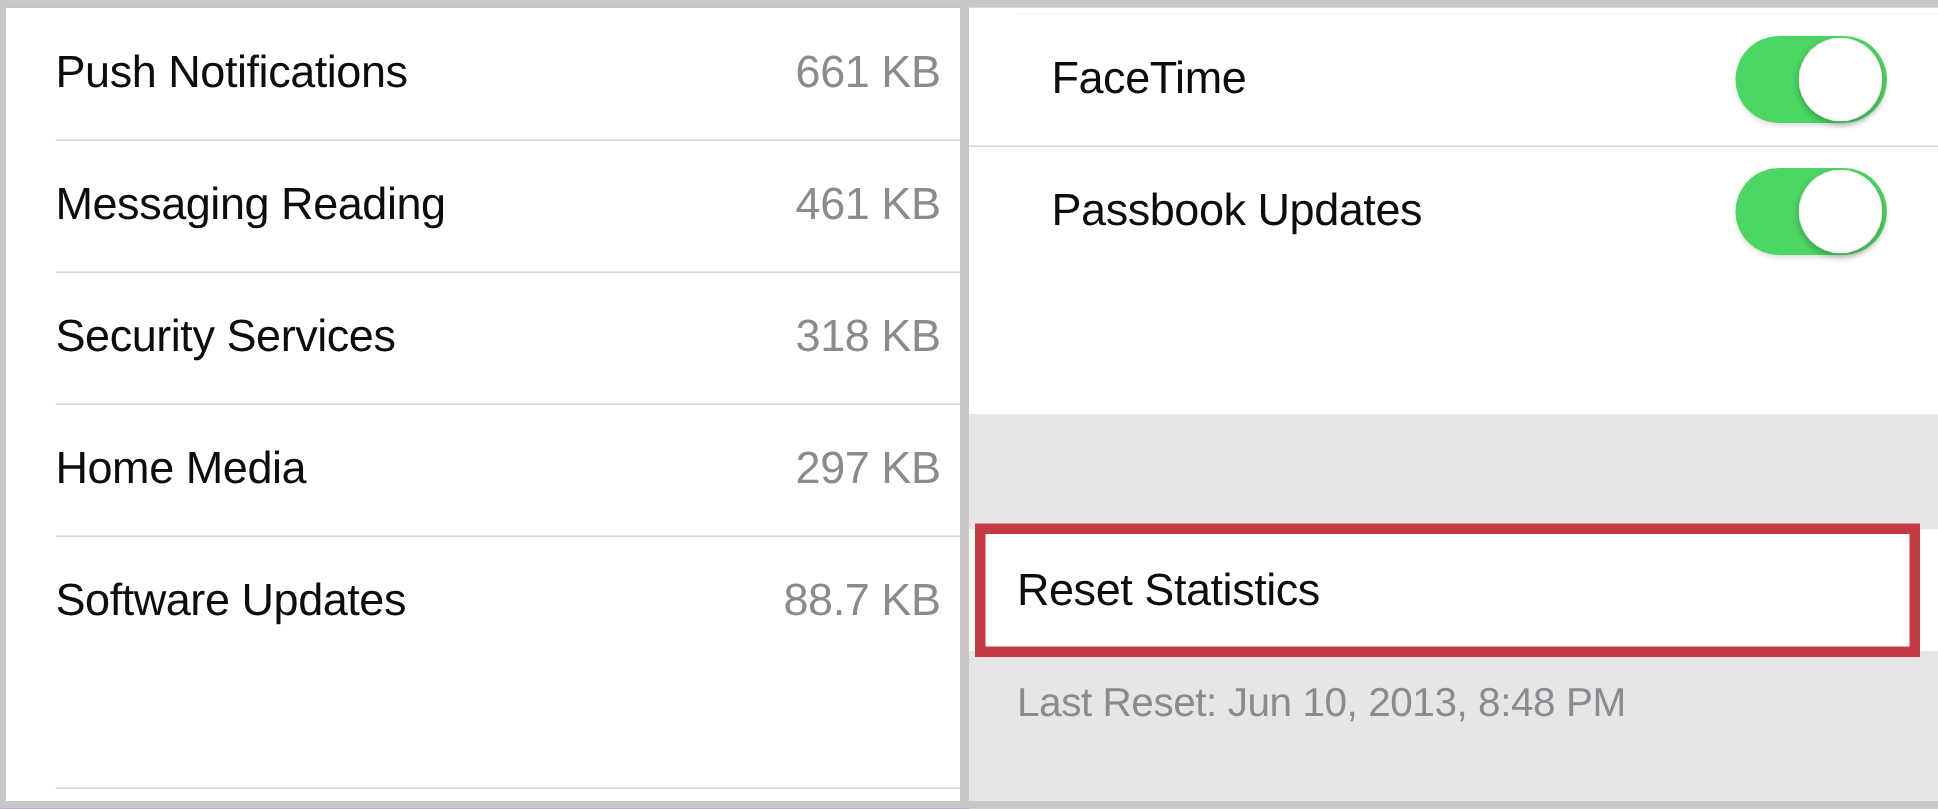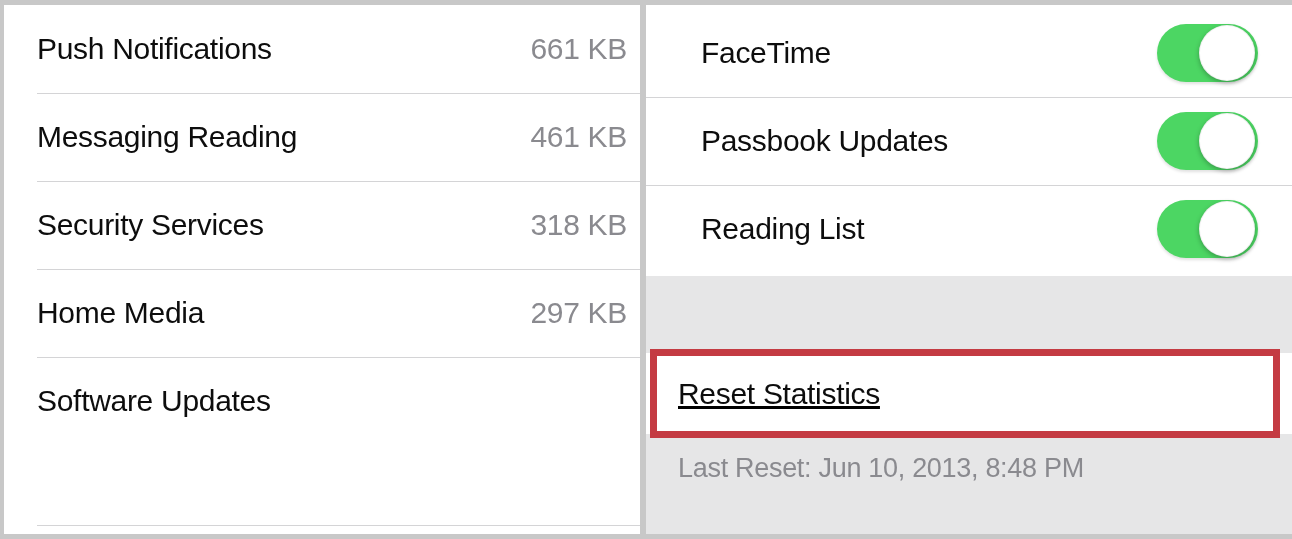--- a/index.html
+++ b/index.html
@@ -220,21 +220,20 @@
     left: 646px;
     top: 353px;
     width: 646px;
     height: 81px;
     background: #ffffff;
     display: flex;
     align-items: center;
     padding-left: 32px;
     box-sizing: border-box;
     z-index: 2;
-    text-decoration: underline;
   }
   #reset-label {
     font-size: 30px;
     color: #0d0d0d;
     letter-spacing: -0.3px;
     line-height: 1;
     white-space: nowrap;
   }
   #last-reset {
     position: absolute;
@@ -282,20 +281,21 @@
       </div>
 
       <div class="svc-row">
         <span class="svc-label">Home Media</span>
         <span class="svc-value">297 KB</span>
       </div>
 
 
       <div class="svc-row">
         <span class="svc-label">Software Updates</span>
+        <span class="svc-value">88.7 KB</span>
       </div>
 
     </div>
 
     <div id="left-bottom-sep"></div>
 
     <div id="left-scrollbar-track">
       
     </div>
   </div>
@@ -314,26 +314,20 @@
         </span>
       </div>
 
       <div class="tgl-row">
         <span class="tgl-label">Passbook Updates</span>
         <span class="switch">
           <span class="knob"></span>
         </span>
       </div>
 
-      <div class="tgl-row">
-        <span class="tgl-label">Reading List</span>
-        <span class="switch">
-          <span class="knob"></span>
-        </span>
-      </div>
 
     </div>
 
     <div id="gray-gap"></div>
   </div>
 
   <div id="reset-card">
     <span id="reset-label">Reset Statistics</span>
   </div>
   <div id="reset-highlight"></div>

